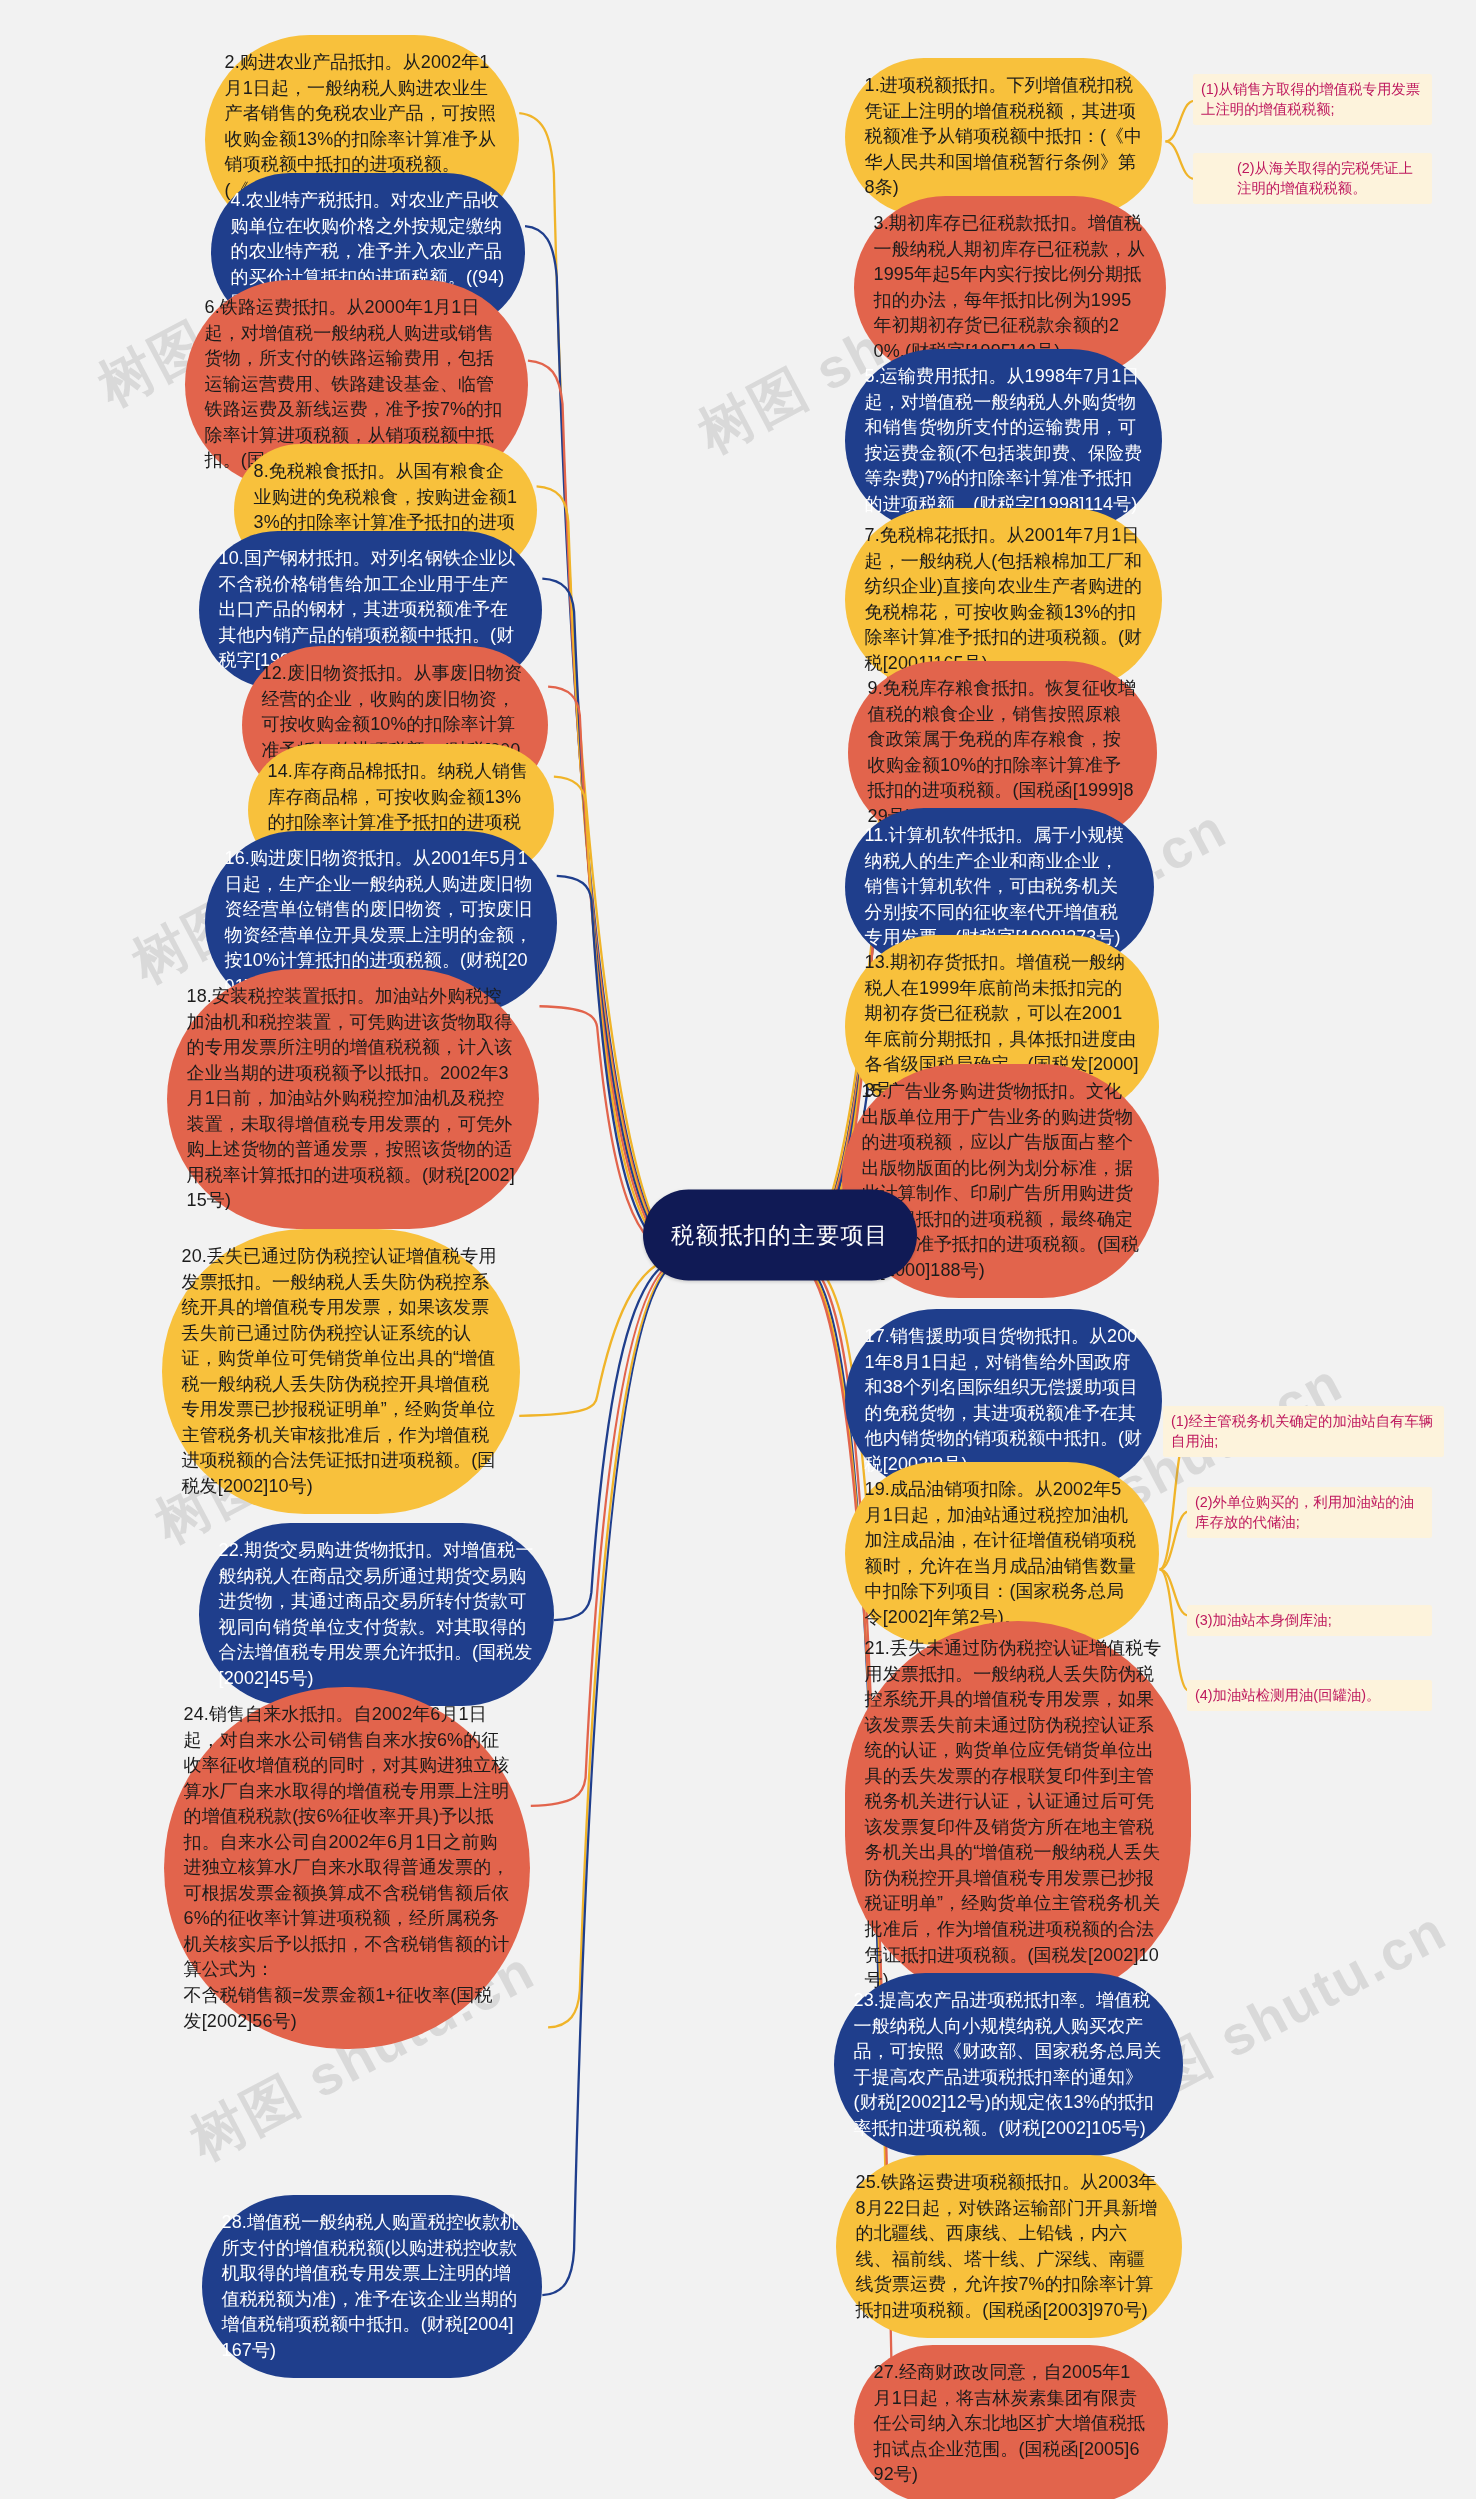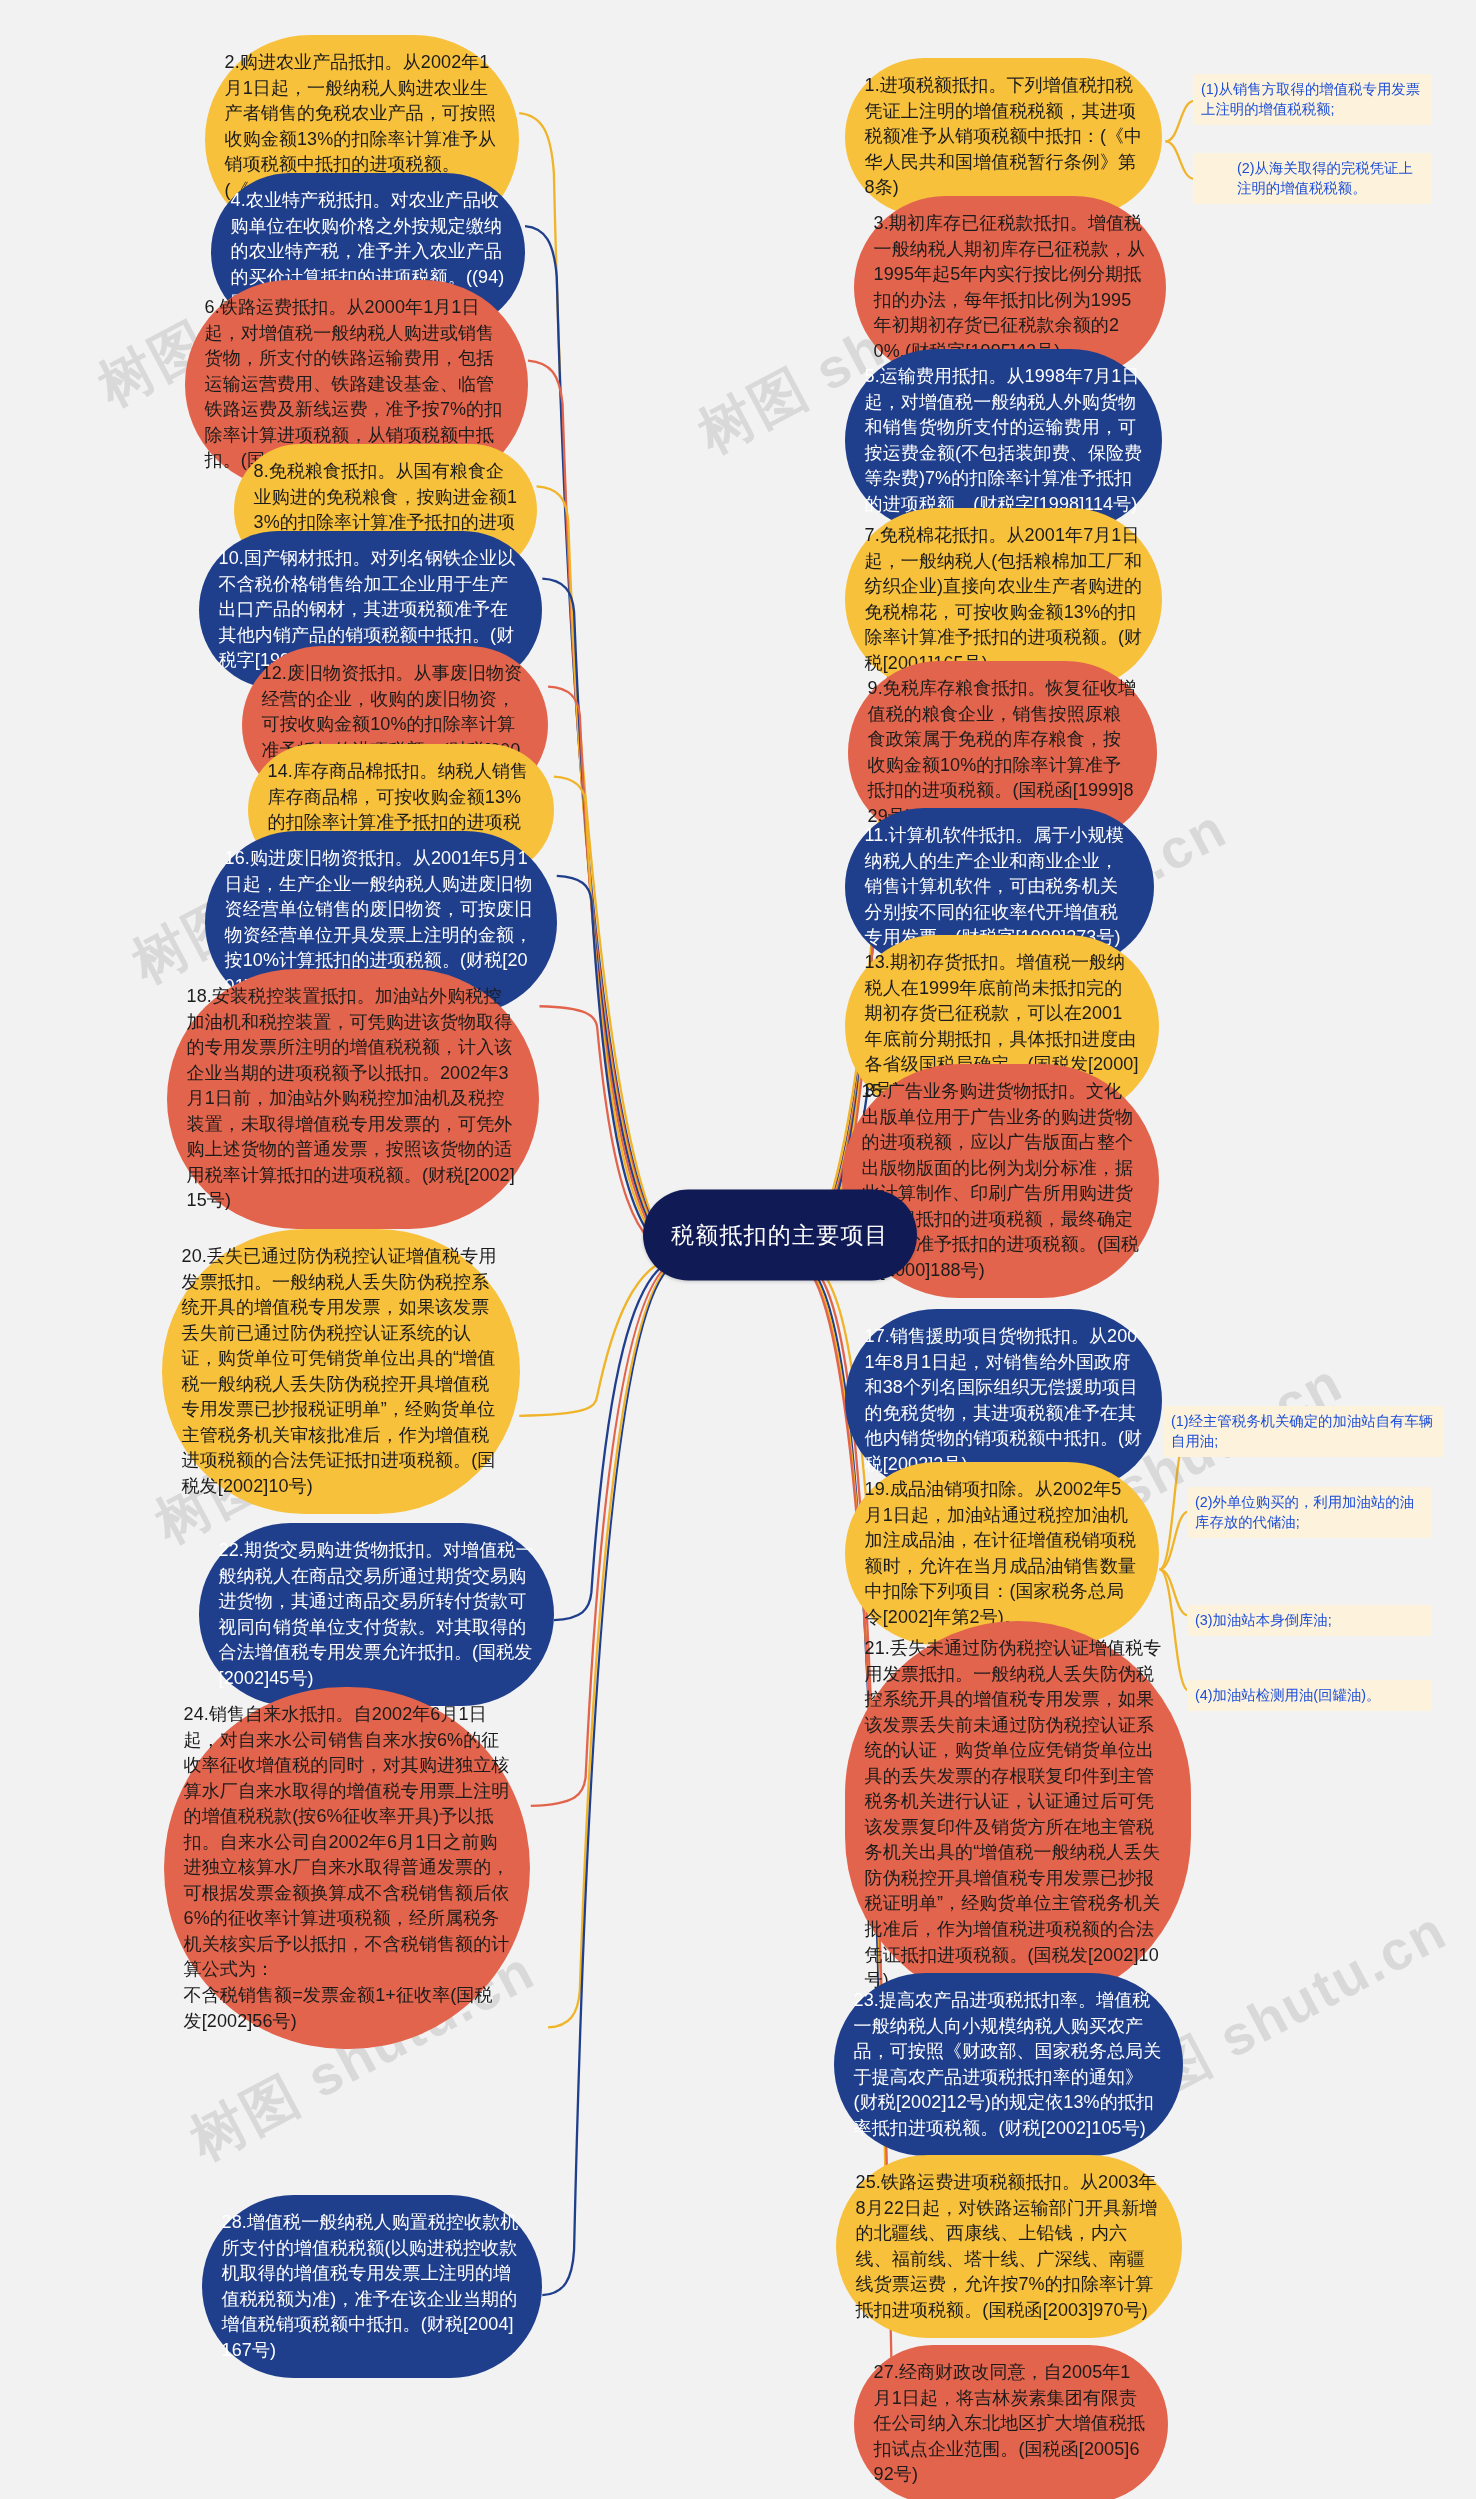--- a/index.html
+++ b/index.html
@@ -39,21 +39,21 @@
     font-size: 23px;
     letter-spacing: 1.2px;
     white-space: nowrap;
     box-shadow: 0 1.2px 3.5px rgba(0,0,0,.18);
     z-index: 6;
   }
 
   .subnode {
     position: absolute;
     background: #fdf3dc;
-    color: #1d4ed8;
+    color: #be185d;
     font-size: 14.4px;
     line-height: 1.38;
     padding: 5.8px 8px;
     border-radius: 2.3px;
     word-break: break-all;
     white-space: pre-wrap;
   }
 
   .wm {
     position: absolute;

